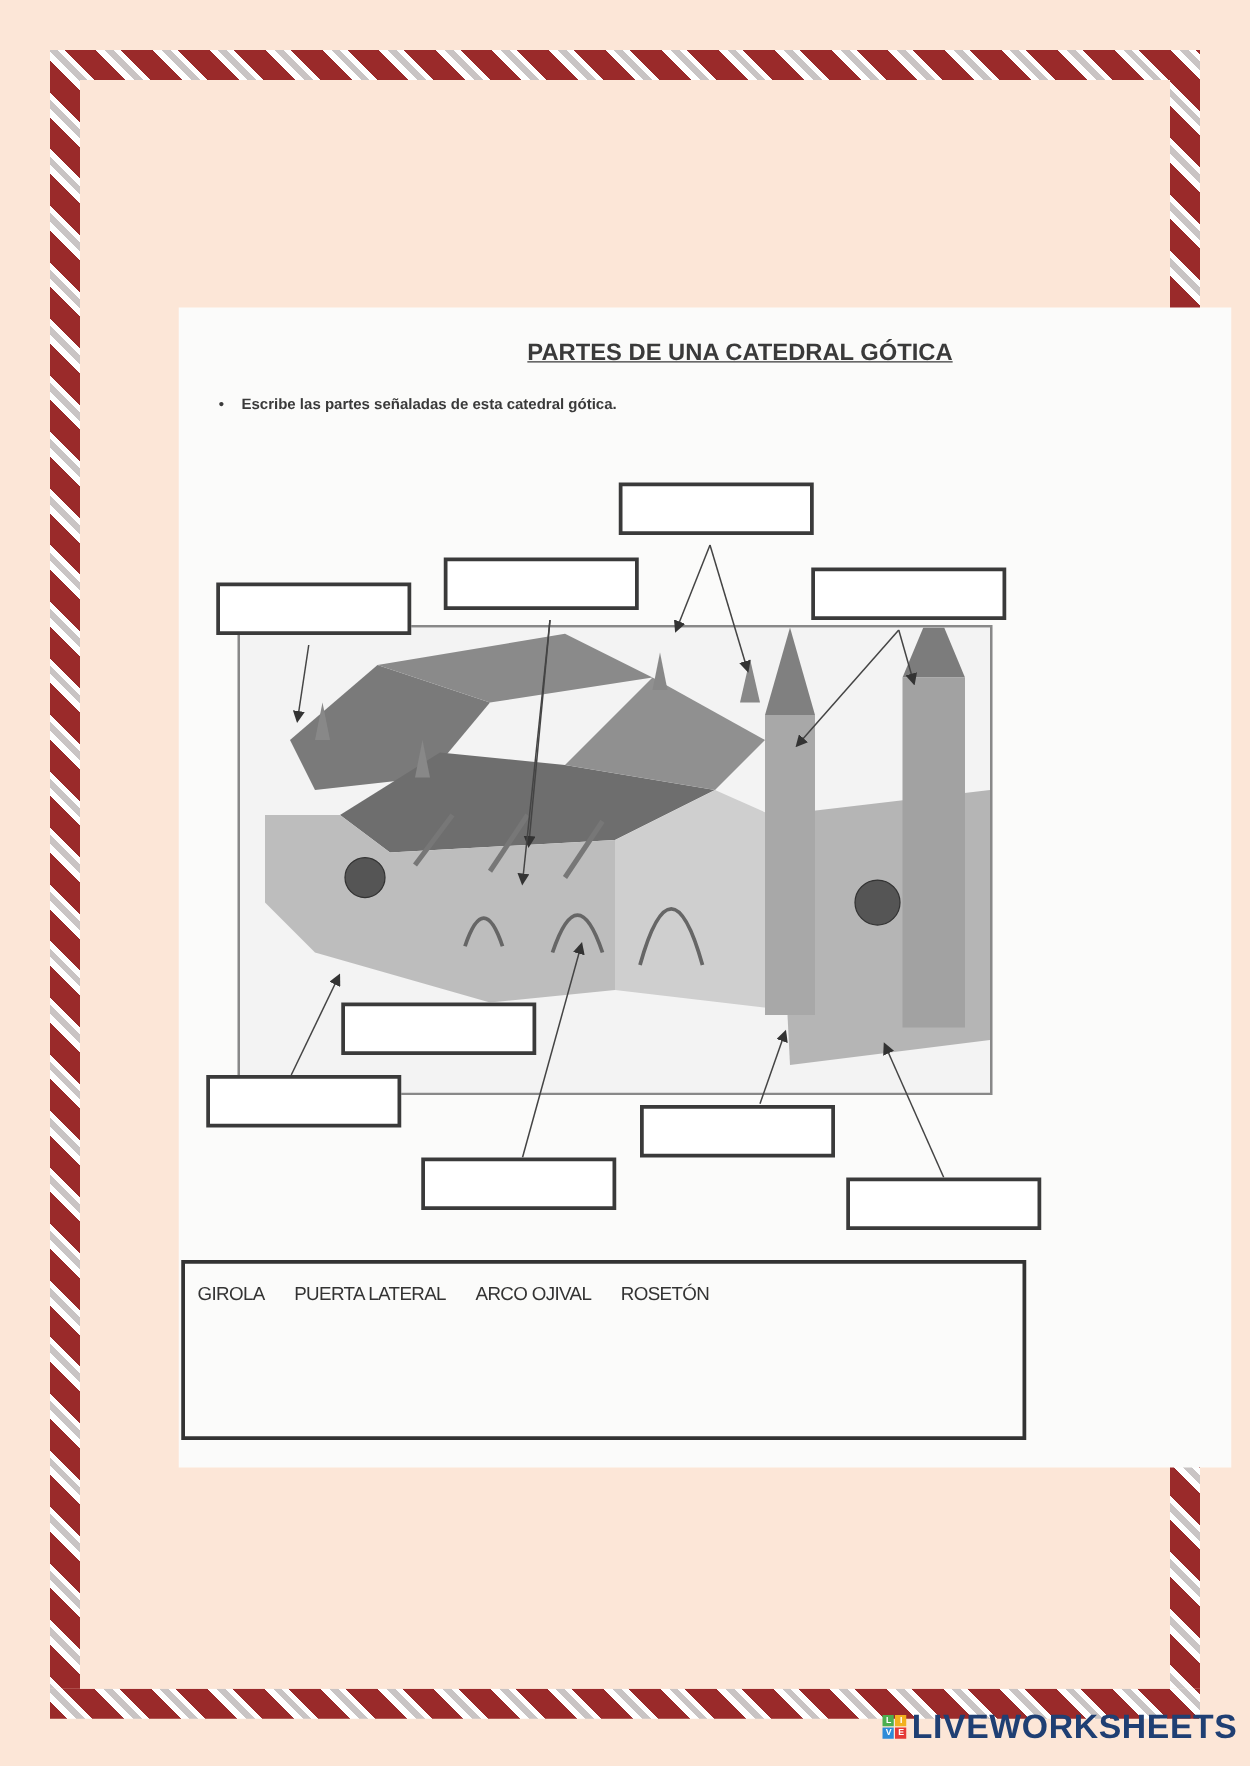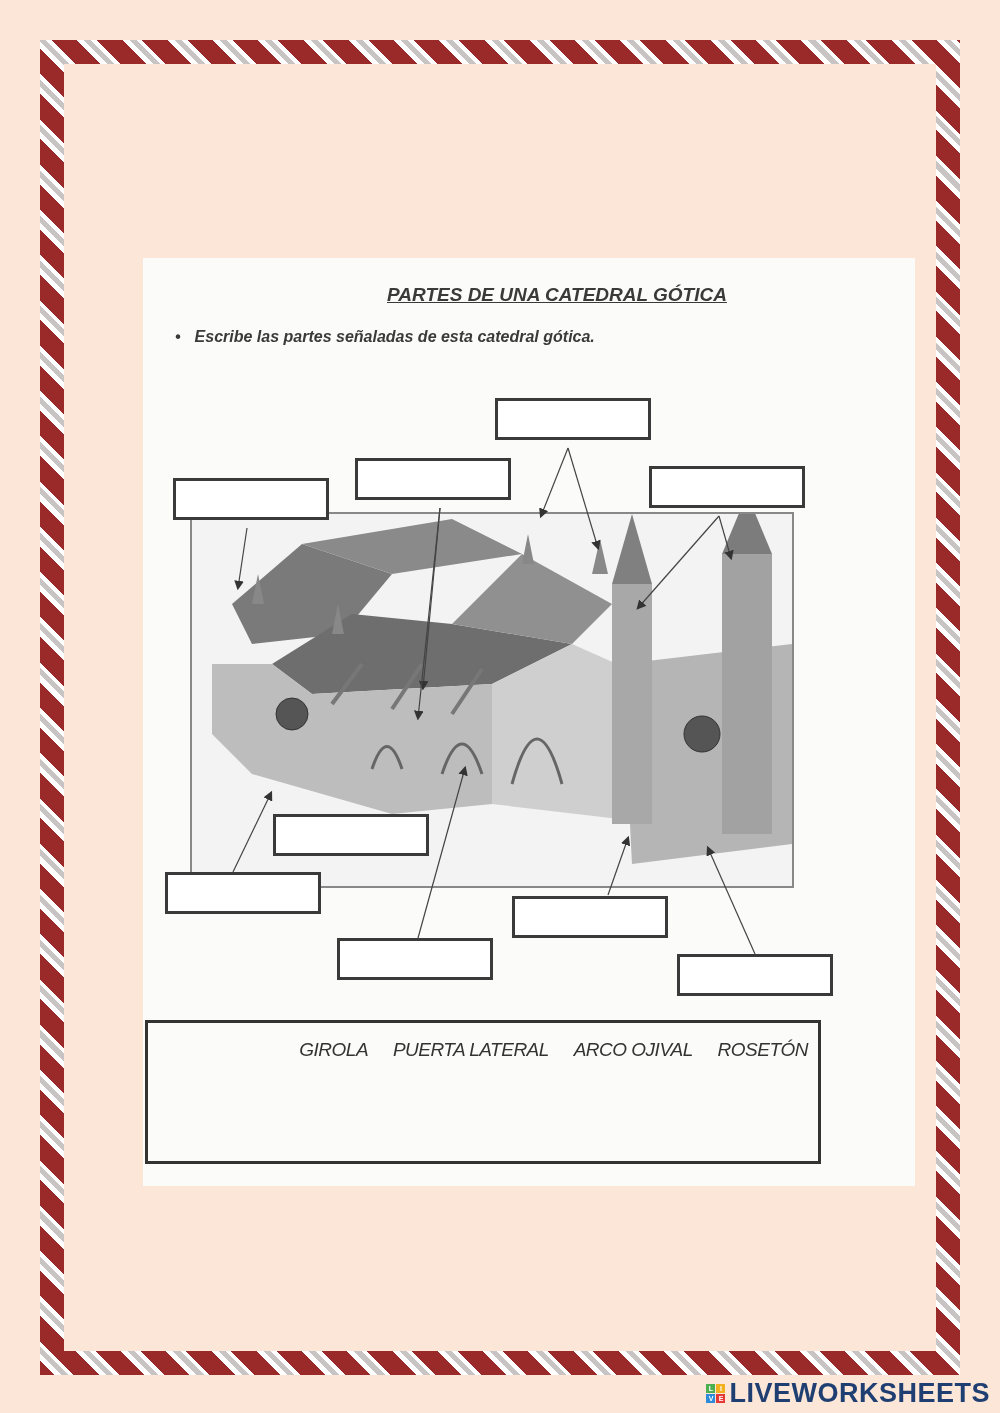--- a/index.html
+++ b/index.html
@@ -9,53 +9,52 @@
     font-family: "Liberation Sans", sans-serif;
   }
   .frame {
     position: absolute; left: 40px; top: 40px; width: 920px; height: 1335px;
     box-sizing: border-box;
     border: 24px solid #9a2a2a;
     border-image: repeating-linear-gradient(45deg, #9a2a2a 0 10px, #ffffff 10px 15px, #c9c4c4 15px 20px, #ffffff 20px 24px, #9a2a2a 24px 32px) 24;
   }
   .frame-inner { position: absolute; inset: 0; background: #fce6d7; }
   .sheet {
-    position: absolute; left: 143px; top: 258px; width: 772px; height: 928px;
+    position: absolute; left: 143px; top: 246px; width: 842px; height: 928px;
     background: #fbfbfa;
-    font-style: italic;
   }
   .title {
     position: absolute; left: 0; width: 100%; top: 26px; text-align: center;
     font-size: 19px; font-weight: bold; color: #3a3a3a; text-decoration: underline;
     padding-left: 56px; box-sizing: border-box;
   }
   .instr {
-    position: absolute; left: 32px; top: 70px; font-size: 16px; font-weight: bold; color: #3a3a3a;
+    position: absolute; left: 32px; top: 70px; font-size: 12px; font-weight: bold; color: #3a3a3a;
   }
   .instr .bullet { margin-right: 14px; }
   .picture {
     position: absolute; left: 47px; top: 254px; width: 604px; height: 376px;
     border: 2px solid #888; box-sizing: border-box; background: #f1f1f1; overflow: hidden;
   }
   .picture svg { position: absolute; left: 0; top: 0; }
   .answer-box {
     position: absolute; width: 156px; height: 42px; box-sizing: border-box;
     border: 3px solid #3a3a3a; background: #fff;
     font-size: 14px; padding: 8px; color: #222;
   }
   .arrows { position: absolute; left: 0; top: 0; pointer-events: none; }
   .word-bank {
     position: absolute; left: 2px; top: 762px; width: 676px; height: 144px;
-    border: 3px solid #333; box-sizing: border-box; text-align: right;
-    font-size: 19px; color: #333; letter-spacing: -0.5px;
+    border: 3px solid #333; box-sizing: border-box; text-align: left;
+    font-size: 15px; color: #333; letter-spacing: -0.5px;
   }
   .word-bank .row { margin-top: 16px; height: 32px; }
   .word-bank .row span { margin: 0 10px; }
   .logo {
-    position: absolute; right: 10px; bottom: 4px; display: flex; align-items: center; margin-left: 28px;
+    position: absolute; right: 10px; bottom: 16px; display: flex; align-items: center; margin-left: 28px;
   }
   .logo-icon {
     display: grid; grid-template-columns: 9px 9px; grid-template-rows: 9px 9px; gap: 1px; margin-right: 4px;
   }
   .logo-icon span { font-size: 7px; color: #fff; text-align: center; line-height: 9px; font-weight: bold; }
   .logo-text { font-size: 27px; font-weight: bold; color: #1f3f73; letter-spacing: 0.5px; }
 </style>
 </head>
 <body>
 

